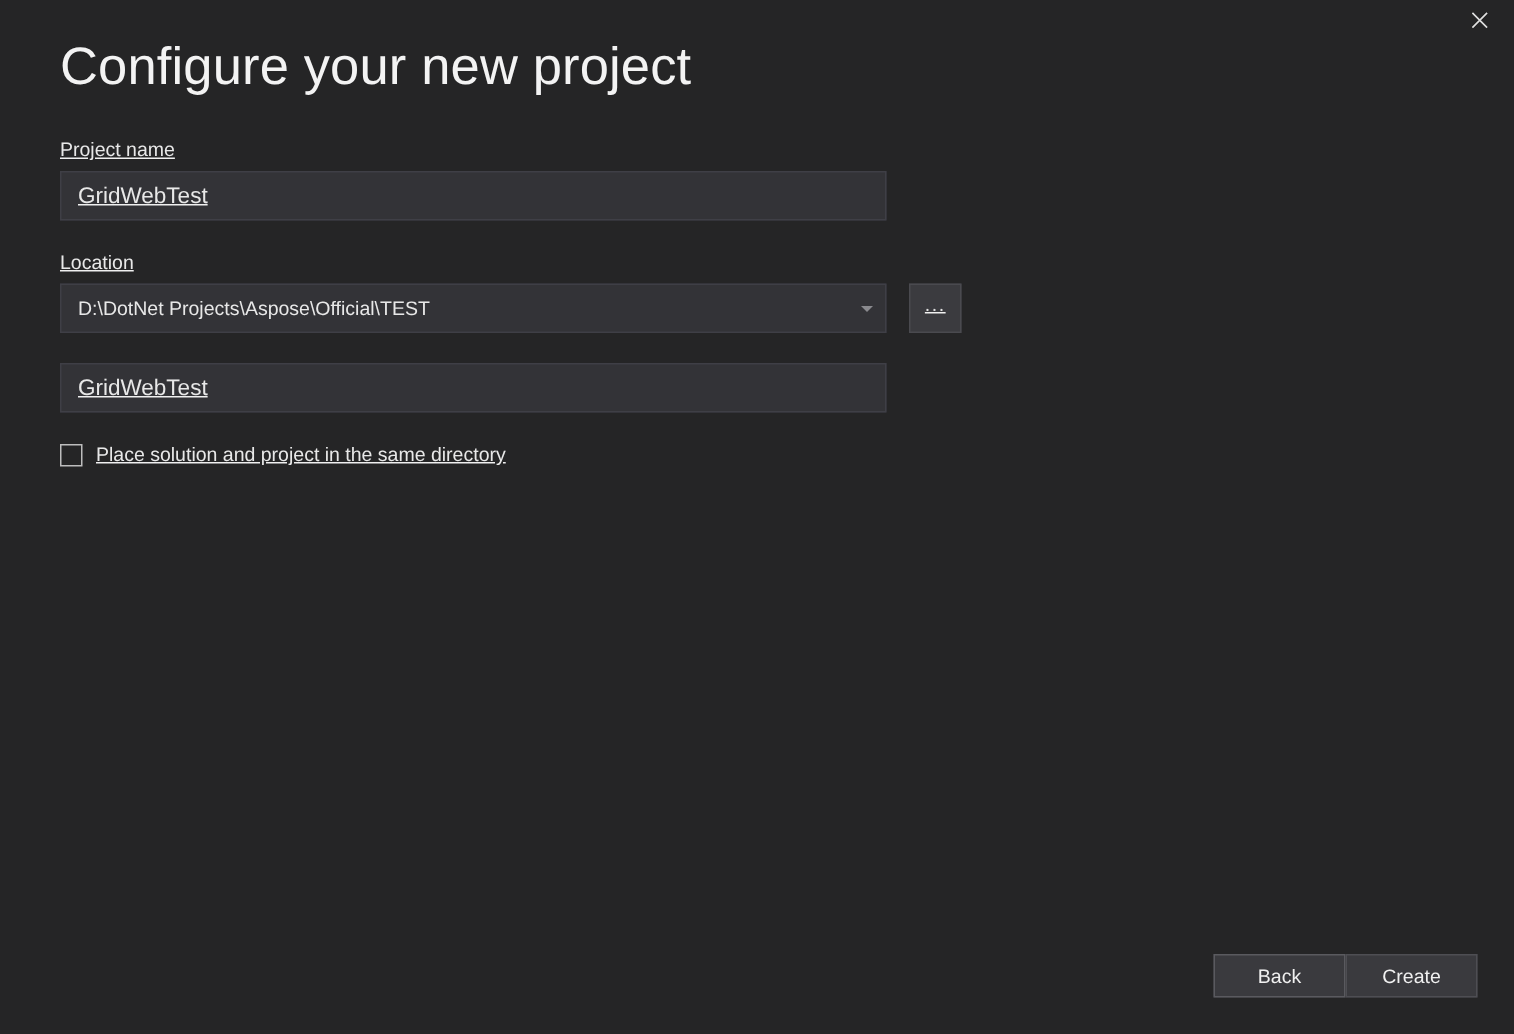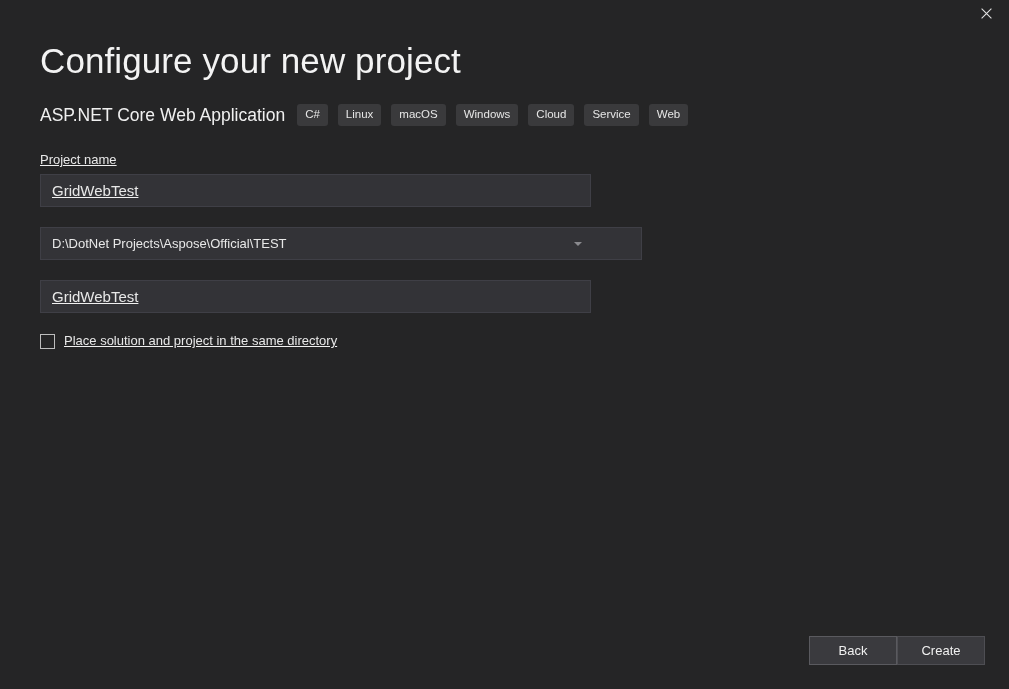--- a/index.html
+++ b/index.html
@@ -42,21 +42,21 @@
     right: 40px;
     bottom: 0;
   }
 
   #page-title {
     font-size: 35px;
     font-weight: 300;
     letter-spacing: 0.1px;
     color: #f3f3f3;
     margin: 0;
-    padding-top: 40px;
+    padding-top: 24px;
     line-height: 42px;
   }
 
   
   #template-row {
     display: flex;
     align-items: center;
     margin-top: 22px;
     height: 22px;
   }
@@ -115,21 +115,21 @@
     display: flex;
     align-items: center;
   }
   .combo-wrap {
     position: relative;
     width: 551px;
     height: 33px;
   }
   .combo-input {
     box-sizing: border-box;
-    width: 602px;
+    width: 551px;
     height: 33px;
     background: #333337;
     border: 1px solid #3f3f46;
     color: #e8e8e8;
     font-size: 13px;
     font-family: "Liberation Sans", sans-serif;
     padding: 0 28px 0 11px;
     line-height: 31px;
     outline: none;
   }
@@ -231,42 +231,33 @@
     <svg width="11" height="11" viewBox="0 0 11 11">
       <path d="M0.6 0.6 L10.4 10.4 M10.4 0.6 L0.6 10.4" stroke="#e0e0e0" stroke-width="1.1" fill="none"></path>
     </svg>
   </span>
 </button>
 
 <div id="dialog-content">
 
   <h1 id="page-title">Configure your new project</h1>
 
-  <div id="template-row">
-    <div id="template-name">ASP.NET Core Web Application</div>
-    <div id="tag-list">
-      <span class="tag-pill">C#</span>
-      <span class="tag-pill">Linux</span>
-      <span class="tag-pill">macOS</span>
-      <span class="tag-pill">Windows</span>
-      <span class="tag-pill">Cloud</span>
-      <span class="tag-pill">Service</span>
-      <span class="tag-pill">Web</span>
-    </div>
-  </div>
 
   <div id="form-area">
 
     <div class="field-label">
       <span class="label-text">Project name</span>
     </div>
     <input class="text-input" type="text" id="project-name-input" value="GridWebTest" style="">
 
     <div class="spacer-22"></div>
 
+    <div class="field-label">
+      <span class="label-text">Location</span>
+    </div>
     <div class="location-row">
       <div class="combo-wrap">
         <input class="combo-input" type="text" id="location-input" value="D:\DotNet Projects\Aspose\Official\TEST" style="">
         <span id="location-dropdown-arrow"></span>
       </div>
       <button id="browse-button">...</button>
     </div>
 
     <div class="spacer-22"></div>
 

